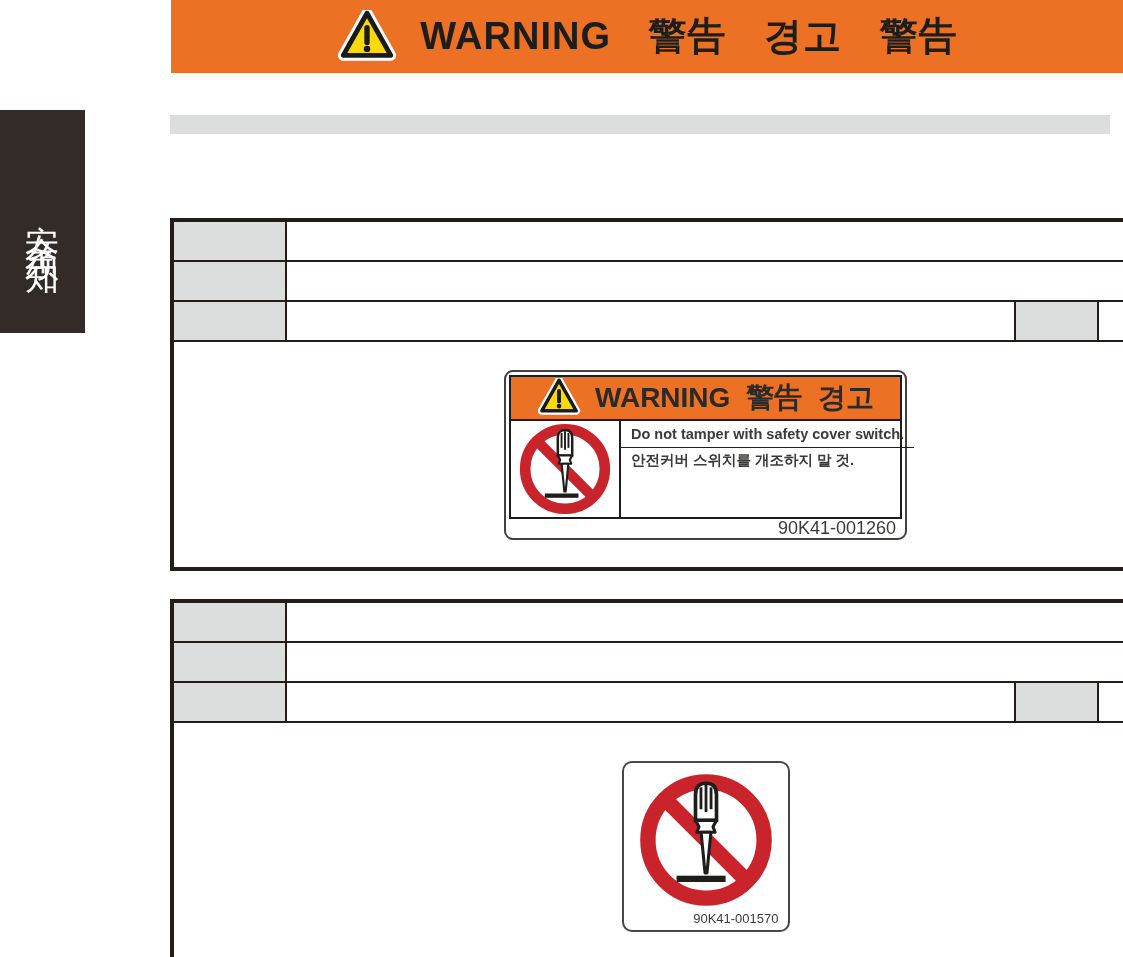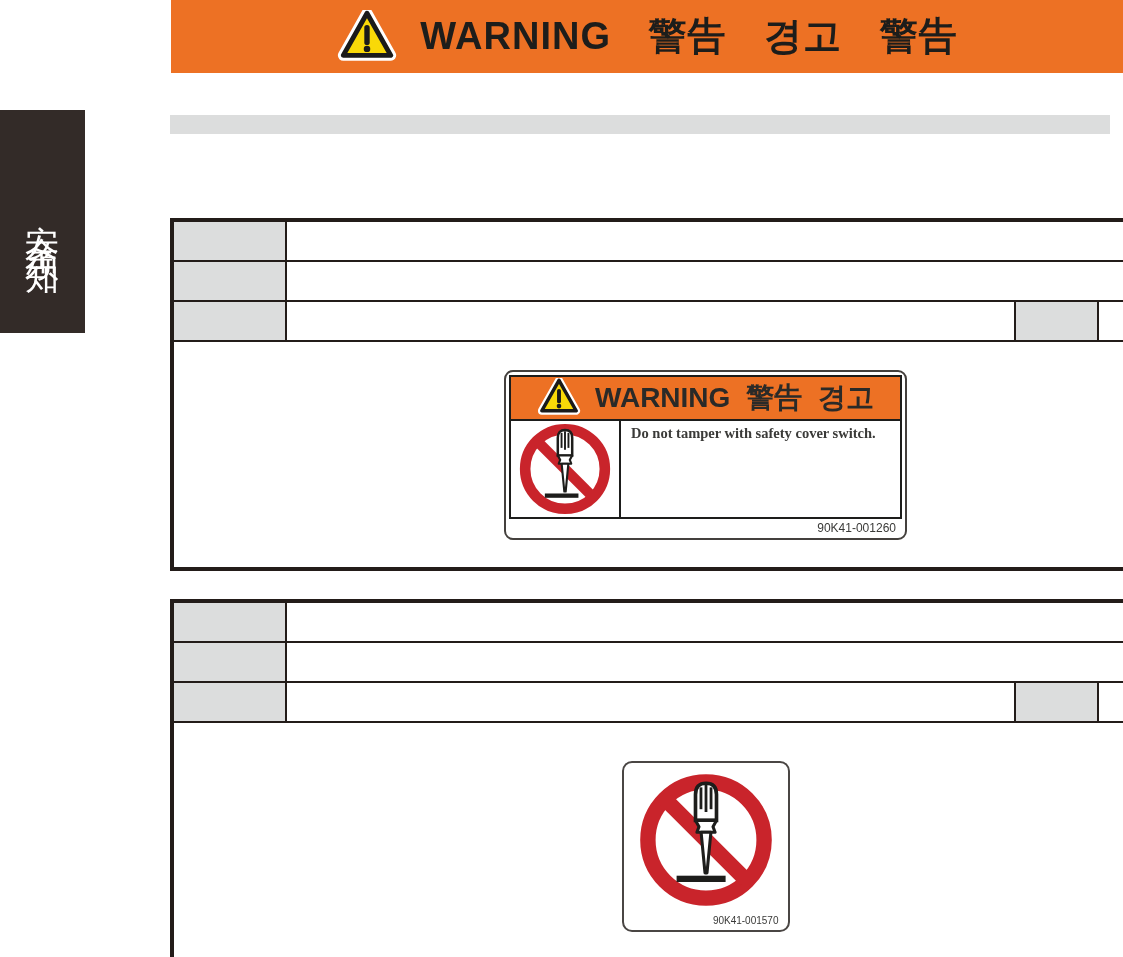--- a/index.html
+++ b/index.html
@@ -53,38 +53,38 @@
     height:42px;background:#ed7124;display:flex;align-items:center;justify-content:center;gap:14px;
   }
   .wlabel-header-text{
     font-size:28px;font-weight:bold;color:#2a2a28;word-spacing:8px;white-space:nowrap;
   }
   .wlabel-body{display:flex;border-top:2px solid #1d1d1b;}
   .wlabel-iconcell{
     width:108px;flex:none;border-right:2px solid #1d1d1b;
     display:flex;align-items:center;justify-content:center;
   }
-  .wlabel-texts{flex:1;display:flex;flex-direction:column;font-family:Liberation Serif, serif;}
+  .wlabel-texts{flex:1;display:flex;flex-direction:column;}
   .wlabel-line{
     height:26px;display:flex;align-items:center;padding:0 10px;
     font-size:14.5px;font-weight:bold;color:#3a3a38;
     border-bottom:1.5px solid #1d1d1b;white-space:nowrap;
   }
   .wlabel-line:last-child{border-bottom:none;}
   .wlabel-pn{
-    text-align:right;font-size:12px;color:#3a3a38;padding:2px 6px 1px 0;line-height:15px;
+    text-align:right;font-size:18px;color:#3a3a38;padding:2px 6px 1px 0;line-height:15px;
   }
   
   .plabel{
     width:164px;height:167px;background:#fff;border:2px solid#4a4644;border-radius:10px;
     position:relative;display:flex;align-items:flex-start;justify-content:center;
   }
   .plabel .picon{margin-top:7px;}
   .plabel-pn{
-    position:absolute;right:9px;bottom:4px;font-size:10px;color:#3a3a38;
+    position:absolute;right:9px;bottom:4px;font-size:13px;color:#3a3a38;
   }
   .icon-wrap{display:inline-flex;line-height:0;}
 </style>
 </head>
 <body>
 
 <svg width="0" height="0" style="position:absolute" aria-hidden="true">
   <defs>
     <g id="tri-glyph">
       <path d="M50 6 L94 84 L6 84 Z" fill="none" stroke="#ffffff" stroke-width="20" stroke-linejoin="round"></path>
@@ -149,20 +149,21 @@
           <span class="wlabel-header-text">WARNING 警告 경고</span>
         </div>
         <div class="wlabel-body">
           <div class="wlabel-iconcell">
             <svg viewBox="0 0 100 100" width="96" height="96">
                 <use href="#no-screwdriver"></use>
               </svg>
           </div>
           <div class="wlabel-texts">
             <div class="wlabel-line">Do not tamper with safety cover switch.</div>
+            <div class="wlabel-line">안전커버 스위치를 개조하지 말 것.</div>
           </div>
         </div>
       </div>
       <div class="wlabel-pn">90K41-001260</div>
     </div>
 
   </div>
 </div>
 
 <div class="stable t2">

